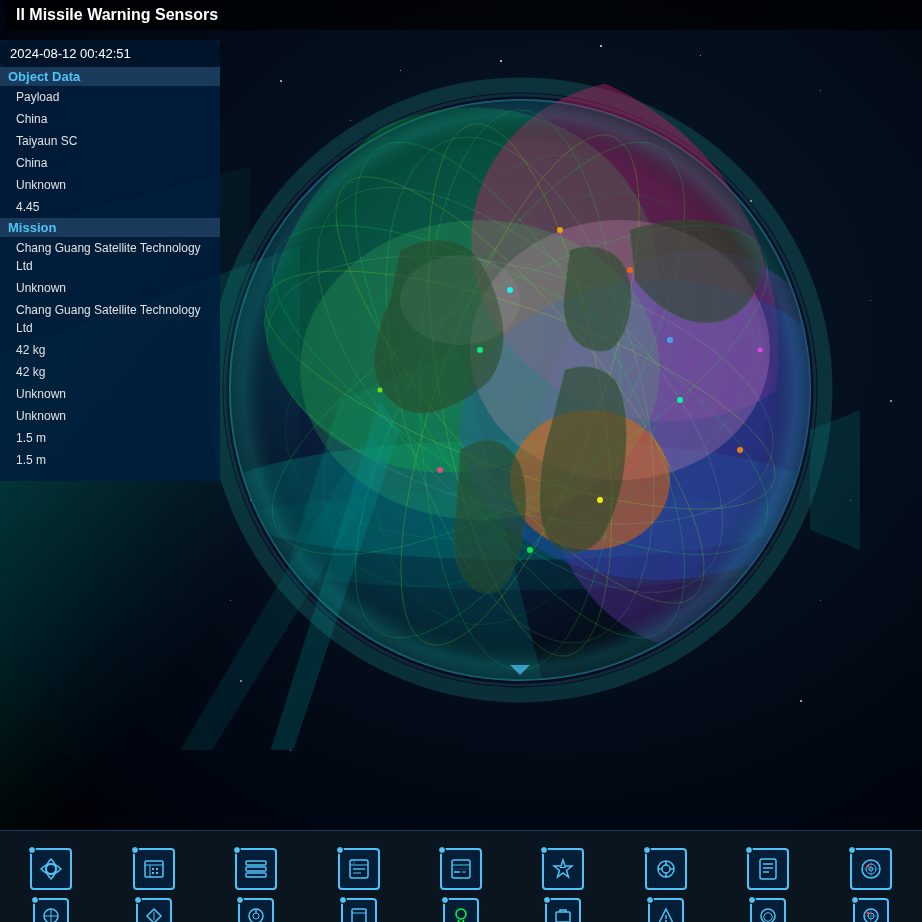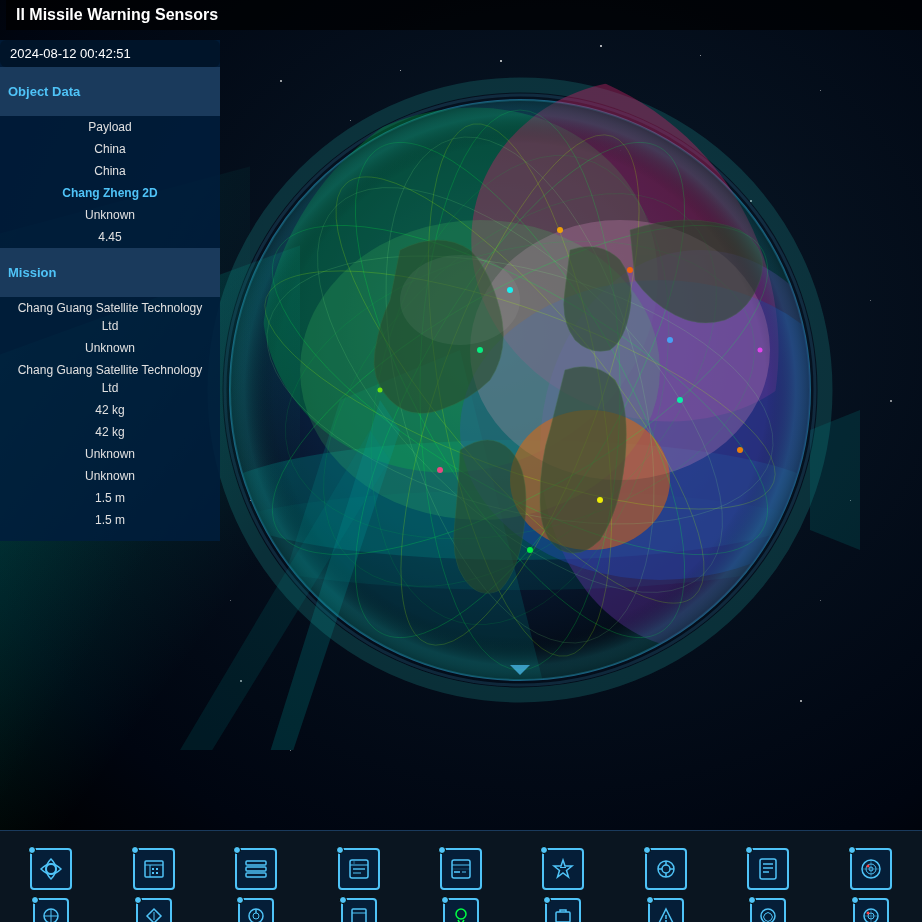--- a/index.html
+++ b/index.html
@@ -43,28 +43,27 @@
       padding: 6px 10px;
       font-size: 13px;
       color: #fff;
       background: rgba(0,20,40,0.9);
       border-radius: 6px;
     }
 
     .section-header {
       background: #1a3a5c;
       color: #4fc3f7;
-      padding: 17px 8px;
+      padding: 2px 8px;
       font-weight: bold;
       font-size: 13px;
     }
 
     .data-row {
       padding: 2px 16px;
-      text-align: center;
       color: #e0e0e0;
       font-size: 12px;
       line-height: 1.5;
     }
 
     .data-row.highlight {
       color: #4fc3f7;
       font-weight: bold;
     }
 
@@ -344,22 +343,22 @@
   <span>ll Missile Warning Sensors</span>
 </div>
 
 <div id="sidebar">
   <div id="datetime">2024-08-12 00:42:51</div>
 
   <div class="section-header">Object Data</div>
 
   <div class="data-row">Payload</div>
   <div class="data-row">China</div>
+  <div class="data-row">Taiyaun SC</div>
   <div class="data-row">China</div>
-  <div class="data-row highlight">Chang Zheng 2D</div>
   <div class="data-row">Unknown</div>
   <div class="data-row">4.45</div>
 
   <div class="section-header">Mission</div>
 
   <div class="data-row">Chang Guang Satellite Technology Ltd</div>
   <div class="data-row">Unknown</div>
   <div class="data-row">Chang Guang Satellite Technology Ltd</div>
   <div class="data-row">42 kg</div>
   <div class="data-row">42 kg</div>

